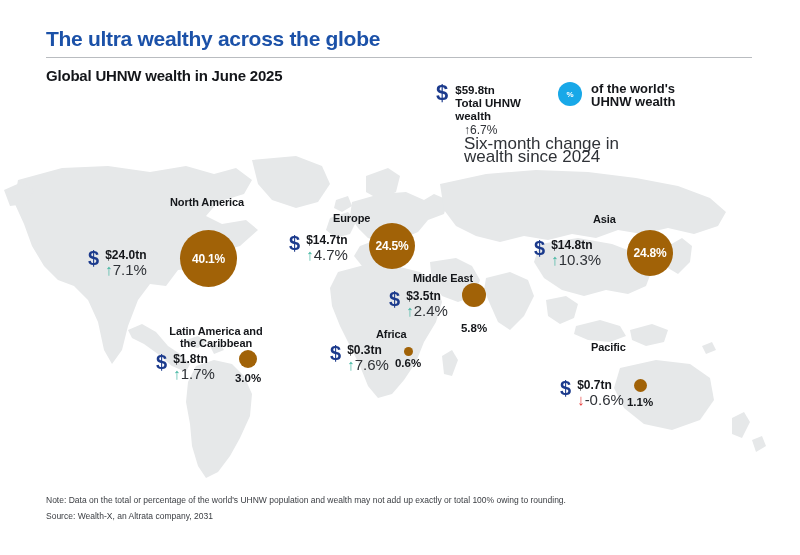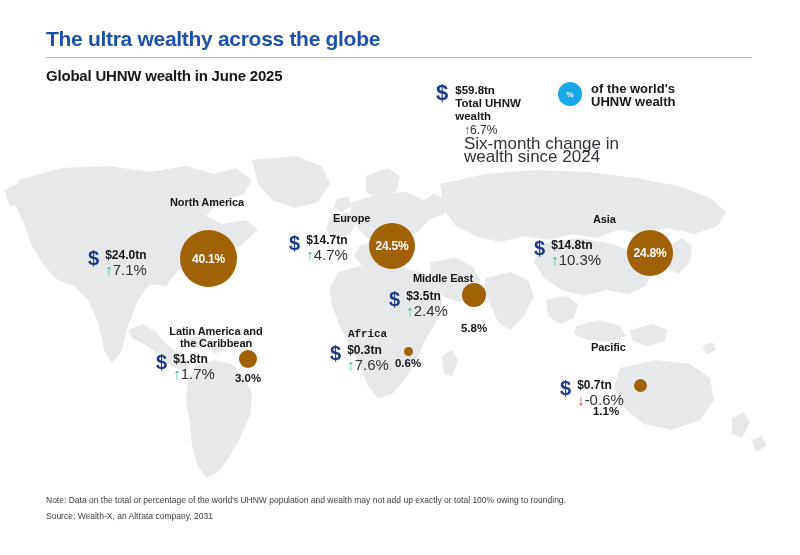--- a/index.html
+++ b/index.html
@@ -238,21 +238,21 @@
   <div class="region stat" style="left:156px;top:352px;">
     <span class="dollar md">$</span>
     <span class="svals">
       <div class="amount">$1.8tn</div>
       <div class="change"><span class="arrow-up">↑</span><span>1.7%</span></div>
     </span>
   </div>
   <div class="bubble" style="left:239px;top:350px;width:18px;height:18px;position:absolute;"></div>
   <div class="bubble-label" style="position:absolute;left:226px;top:372px;width:44px;">3.0%</div>
 
-  <div class="region" style="left:348px;top:328px;font-family:Liberation Mono, monospace;">
+  <div class="region" style="left:376px;top:328px;">
     <div class="rname">Africa</div>
   </div>
   <div class="region stat" style="left:330px;top:343px;">
     <span class="dollar md">$</span>
     <span class="svals">
       <div class="amount">$0.3tn</div>
       <div class="change"><span class="arrow-up">↑</span><span>7.6%</span></div>
     </span>
   </div>
   <div class="bubble" style="left:404px;top:347px;width:9px;height:9px;position:absolute;"></div>
@@ -262,20 +262,20 @@
     <div class="rname">Pacific</div>
   </div>
   <div class="region stat" style="left:560px;top:378px;">
     <span class="dollar md">$</span>
     <span class="svals">
       <div class="amount">$0.7tn</div>
       <div class="change"><span class="arrow-down">↓</span><span>-0.6%</span></div>
     </span>
   </div>
   <div class="bubble" style="left:634px;top:379px;width:13px;height:13px;position:absolute;"></div>
-  <div class="bubble-label" style="position:absolute;left:584px;top:396px;width:44px;margin-top:9px;">1.1%</div>
+  <div class="bubble-label" style="position:absolute;left:618px;top:396px;width:44px;">1.1%</div>
 
   <div class="footer">
     <div>Note: Data on the total or percentage of the world's UHNW population and wealth may not add up exactly or total 100% owing to rounding.</div>
     <div>Source: Wealth-X, an Altrata company, 2031</div>
   </div>
 
 </div>
 
 </body></html>

